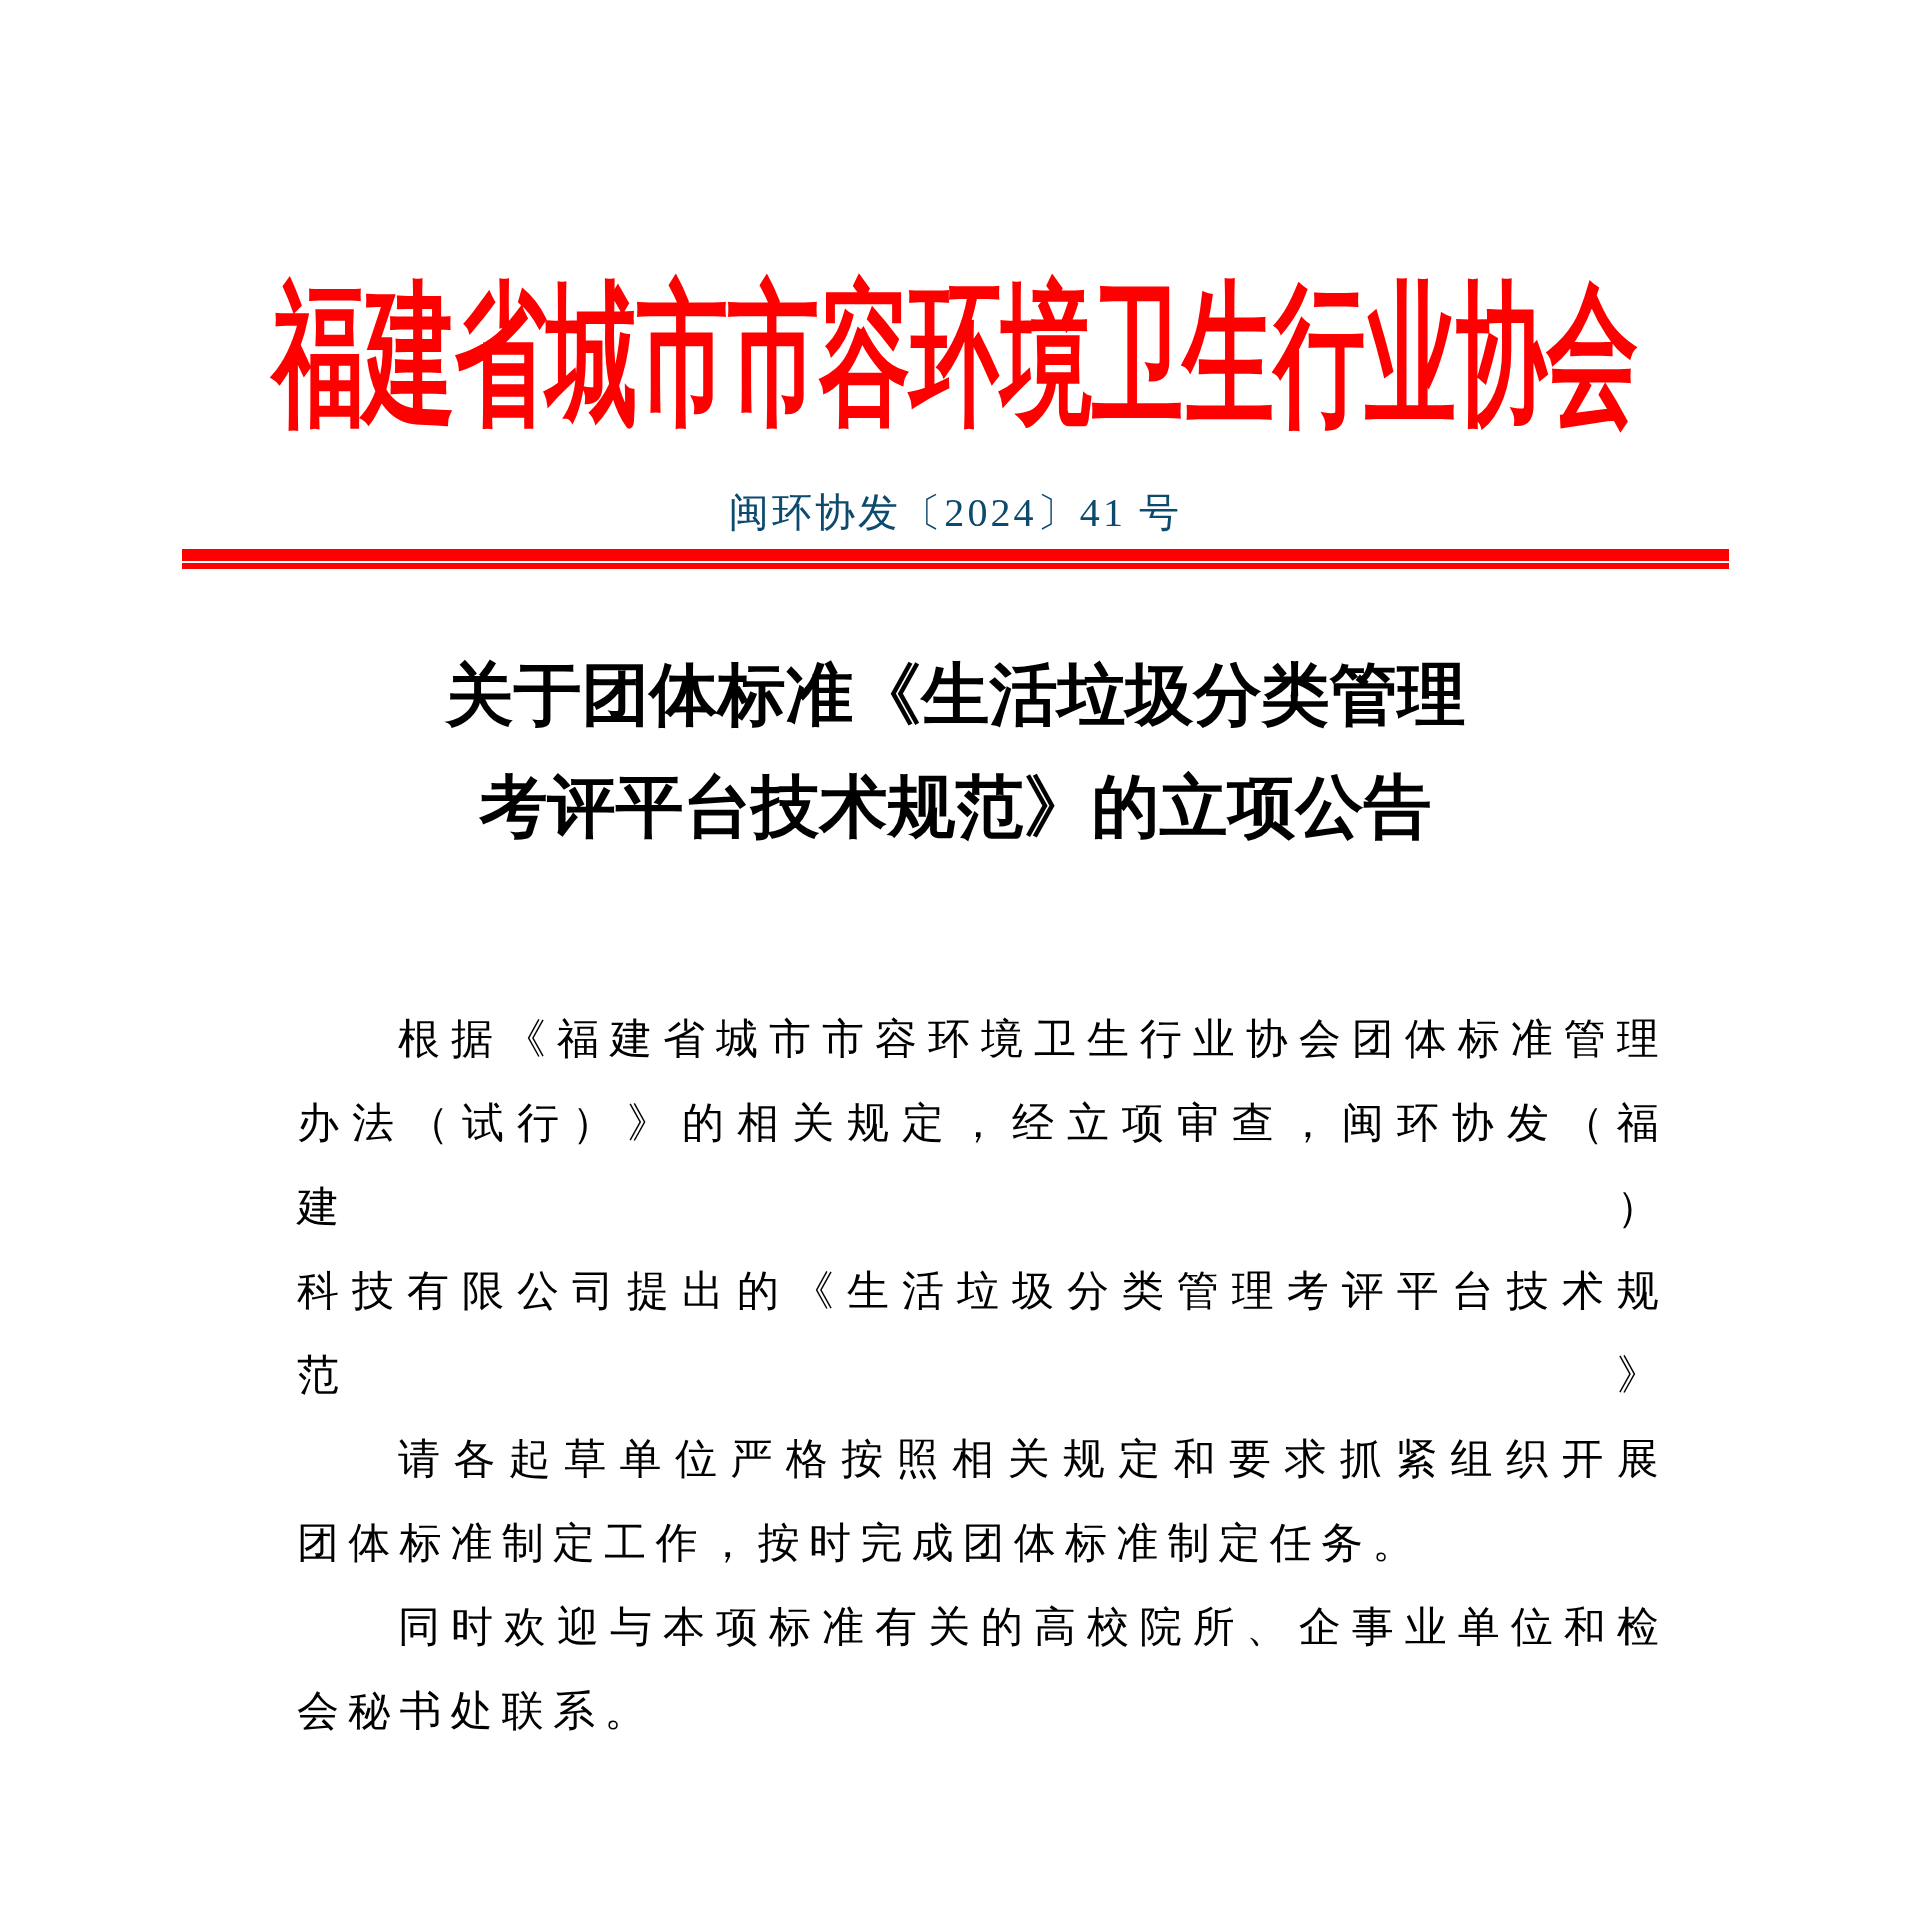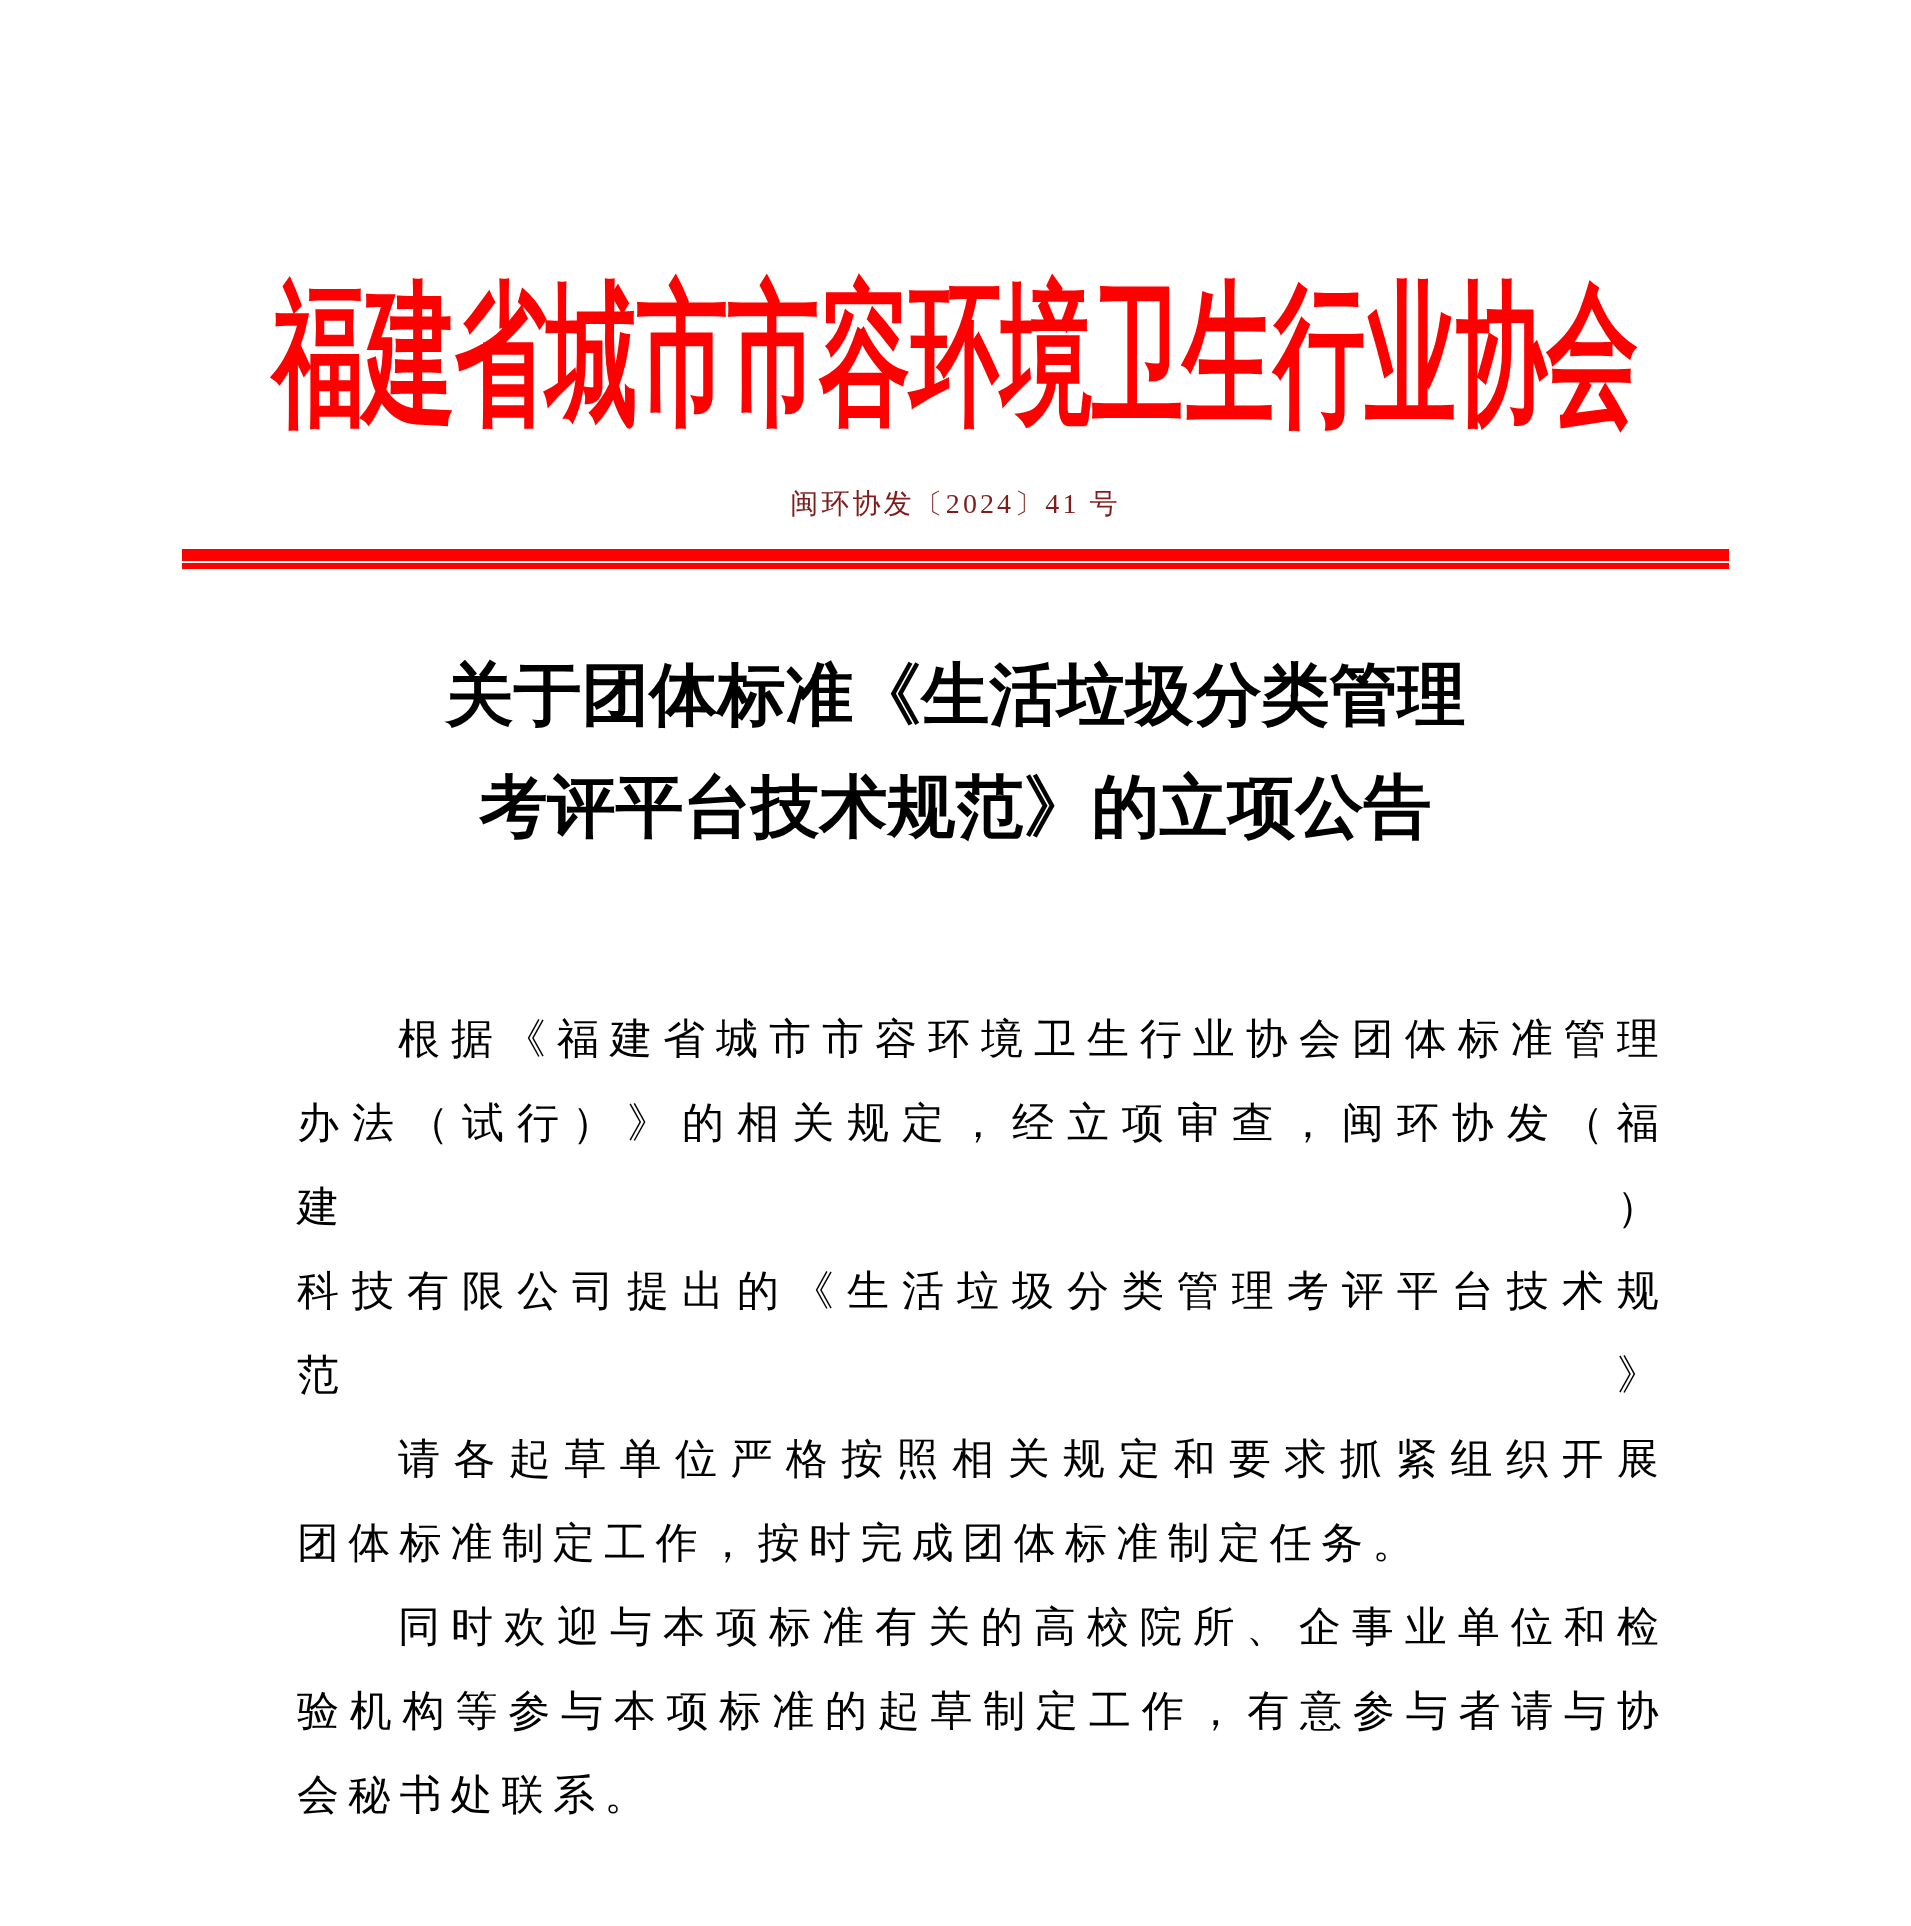--- a/index.html
+++ b/index.html
@@ -22,23 +22,23 @@
     line-height: 1;
     color: #fe0000;
     transform: scaleY(1.70);
     transform-origin: 50% 0;
     white-space: nowrap;
   }
   .doc-number {
     position: absolute;
     top: 485px; left: 0; width: 100%;
     text-align: center;
-    font-size: 28px;
+    font-size: 40px;
     letter-spacing: 3.1px;
-    color: #7f1d1d;
+    color: #0c4a6e;
     white-space: nowrap;
   }
   .rule { position: absolute; left: 182px; width: 1547px; background: #fe0000; }
   .rule-top-thick    { top: 549px; height: 11.6px; }
   .rule-top-thin     { top: 563px; height: 5.8px; }
   
   .doc-title {
     position: absolute;
     top: 639px; left: 0; width: 100%;
     text-align: center;
@@ -79,19 +79,18 @@
     <div>考评平台技术规范》的立项公告</div>
   </div>
 
   <div class="body-block">
     <div class="ln ind just gap">根据《福建省城市市容环境卫生行业协会团体标准管理</div>
     <div class="ln just">办法（试行）》的相关规定，经立项审查，闽环协发（福建）</div>
     <div class="ln just">科技有限公司提出的《生活垃圾分类管理考评平台技术规范》</div>
     <div class="ln ind just">请各起草单位严格按照相关规定和要求抓紧组织开展</div>
     <div class="ln">团体标准制定工作，按时完成团体标准制定任务。</div>
     <div class="ln ind just">同时欢迎与本项标准有关的高校院所、企事业单位和检</div>
-    <div class="ln just">验机构等参与本项标准的起草制定工作，有意参与者请与协</div>
     <div class="ln">会秘书处联系。</div>
 
   </div>
 
 </div>
 
 
 </body></html>

